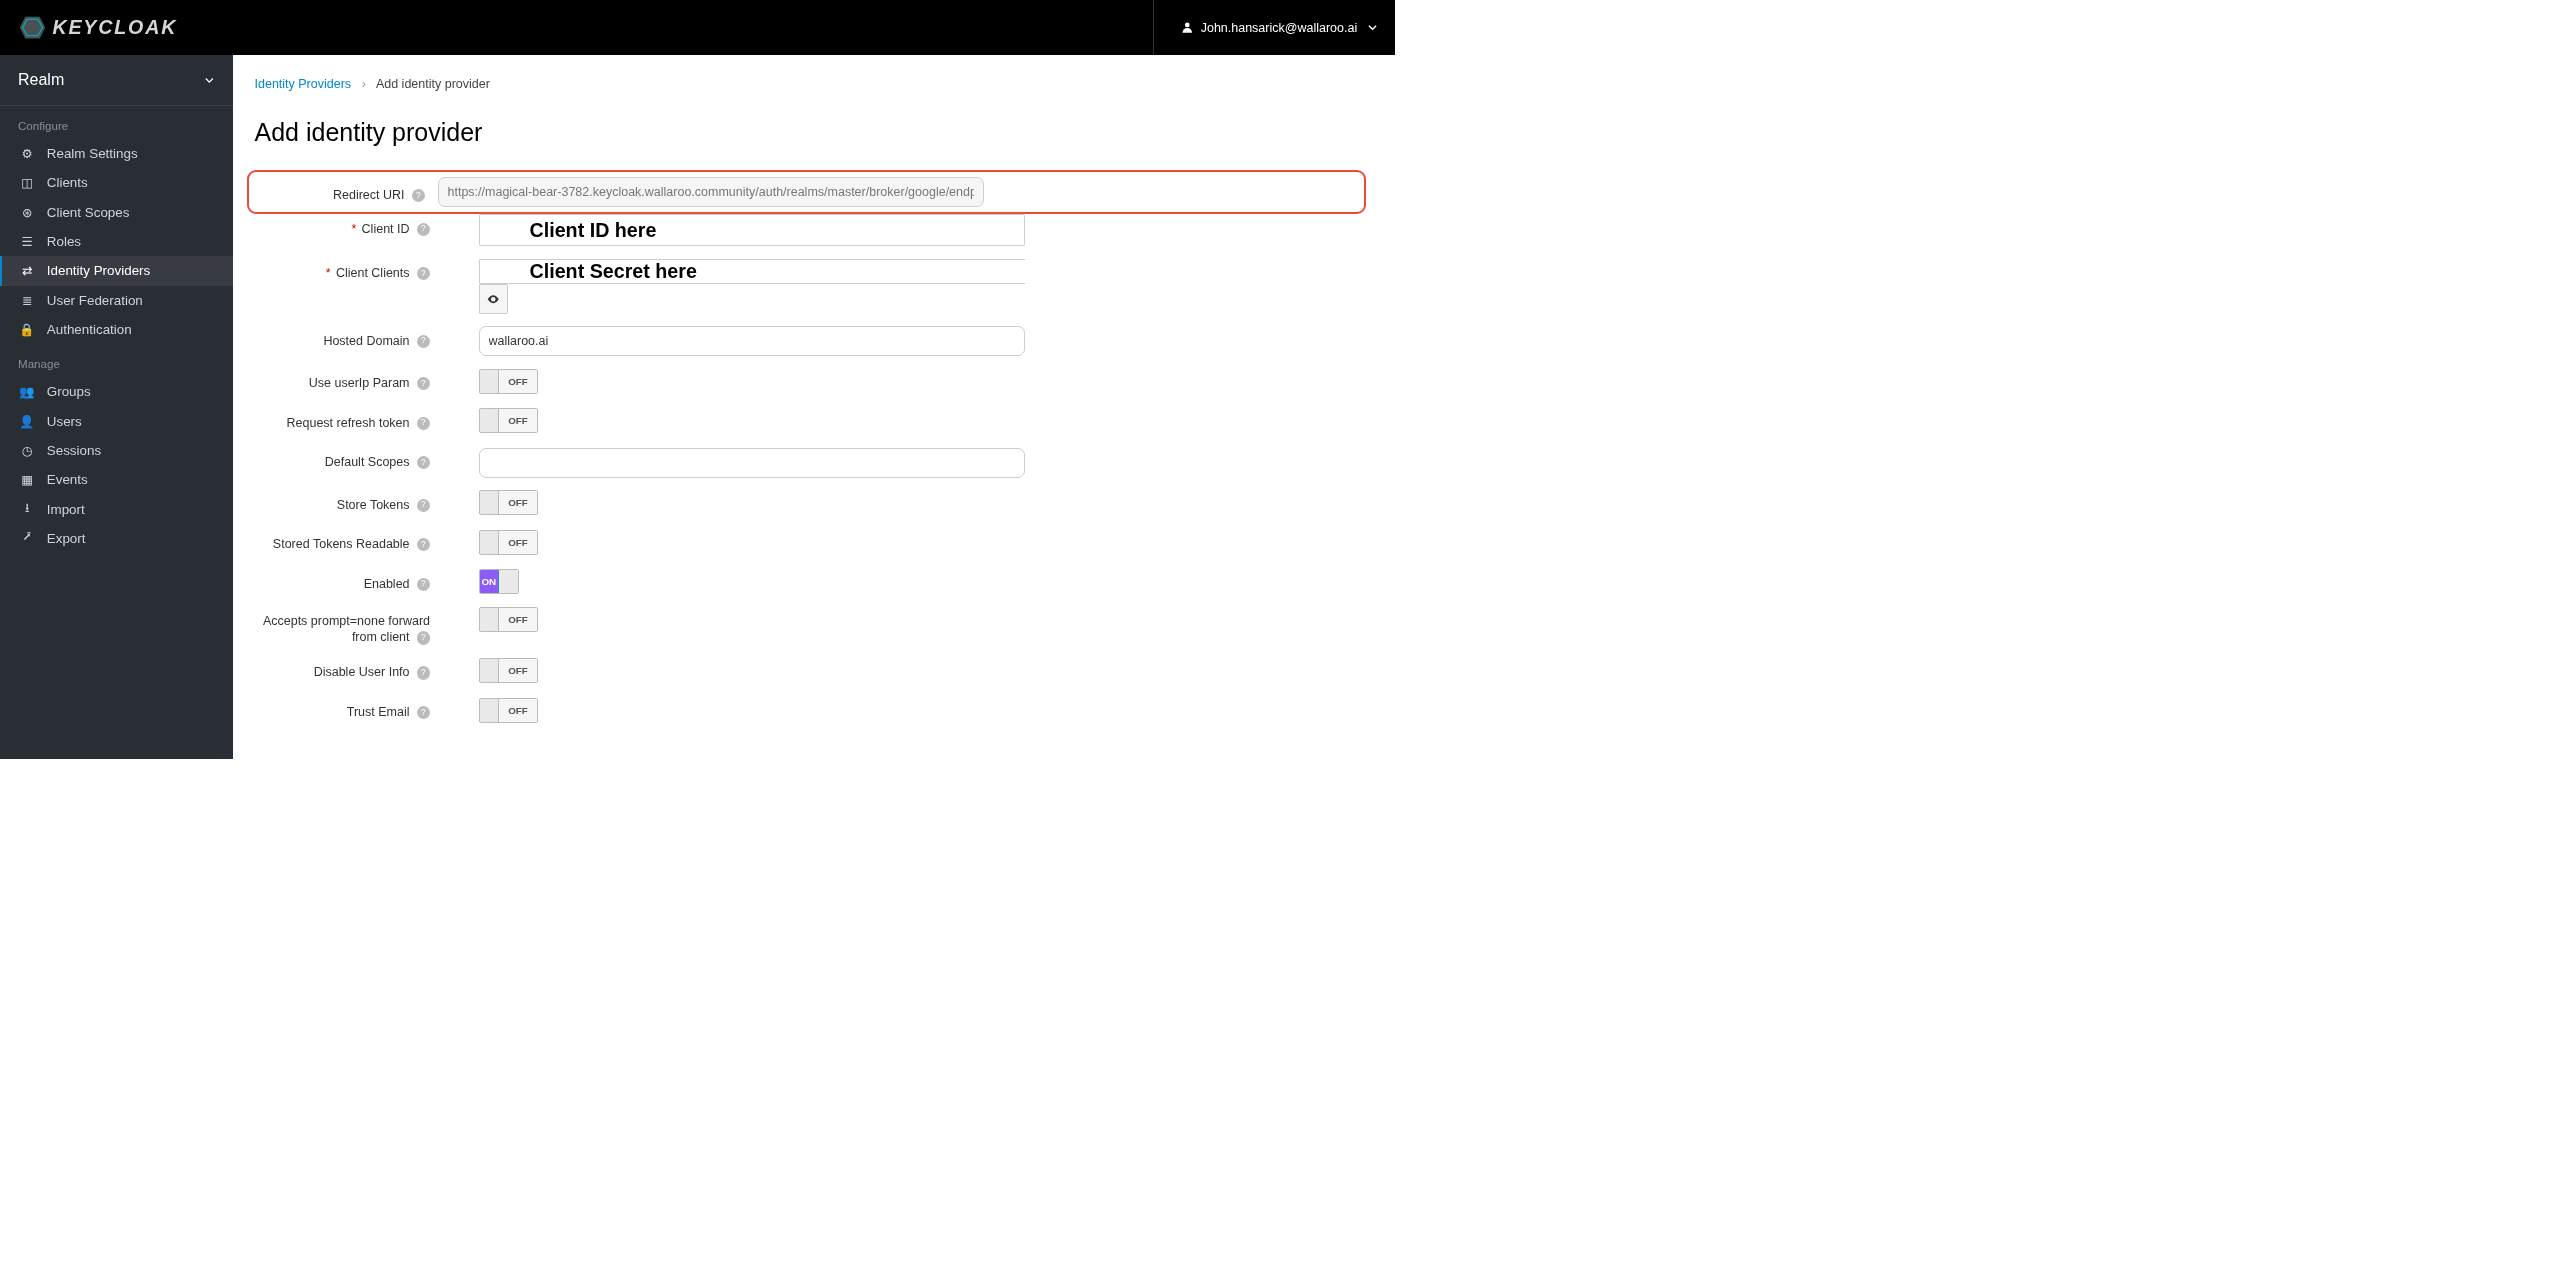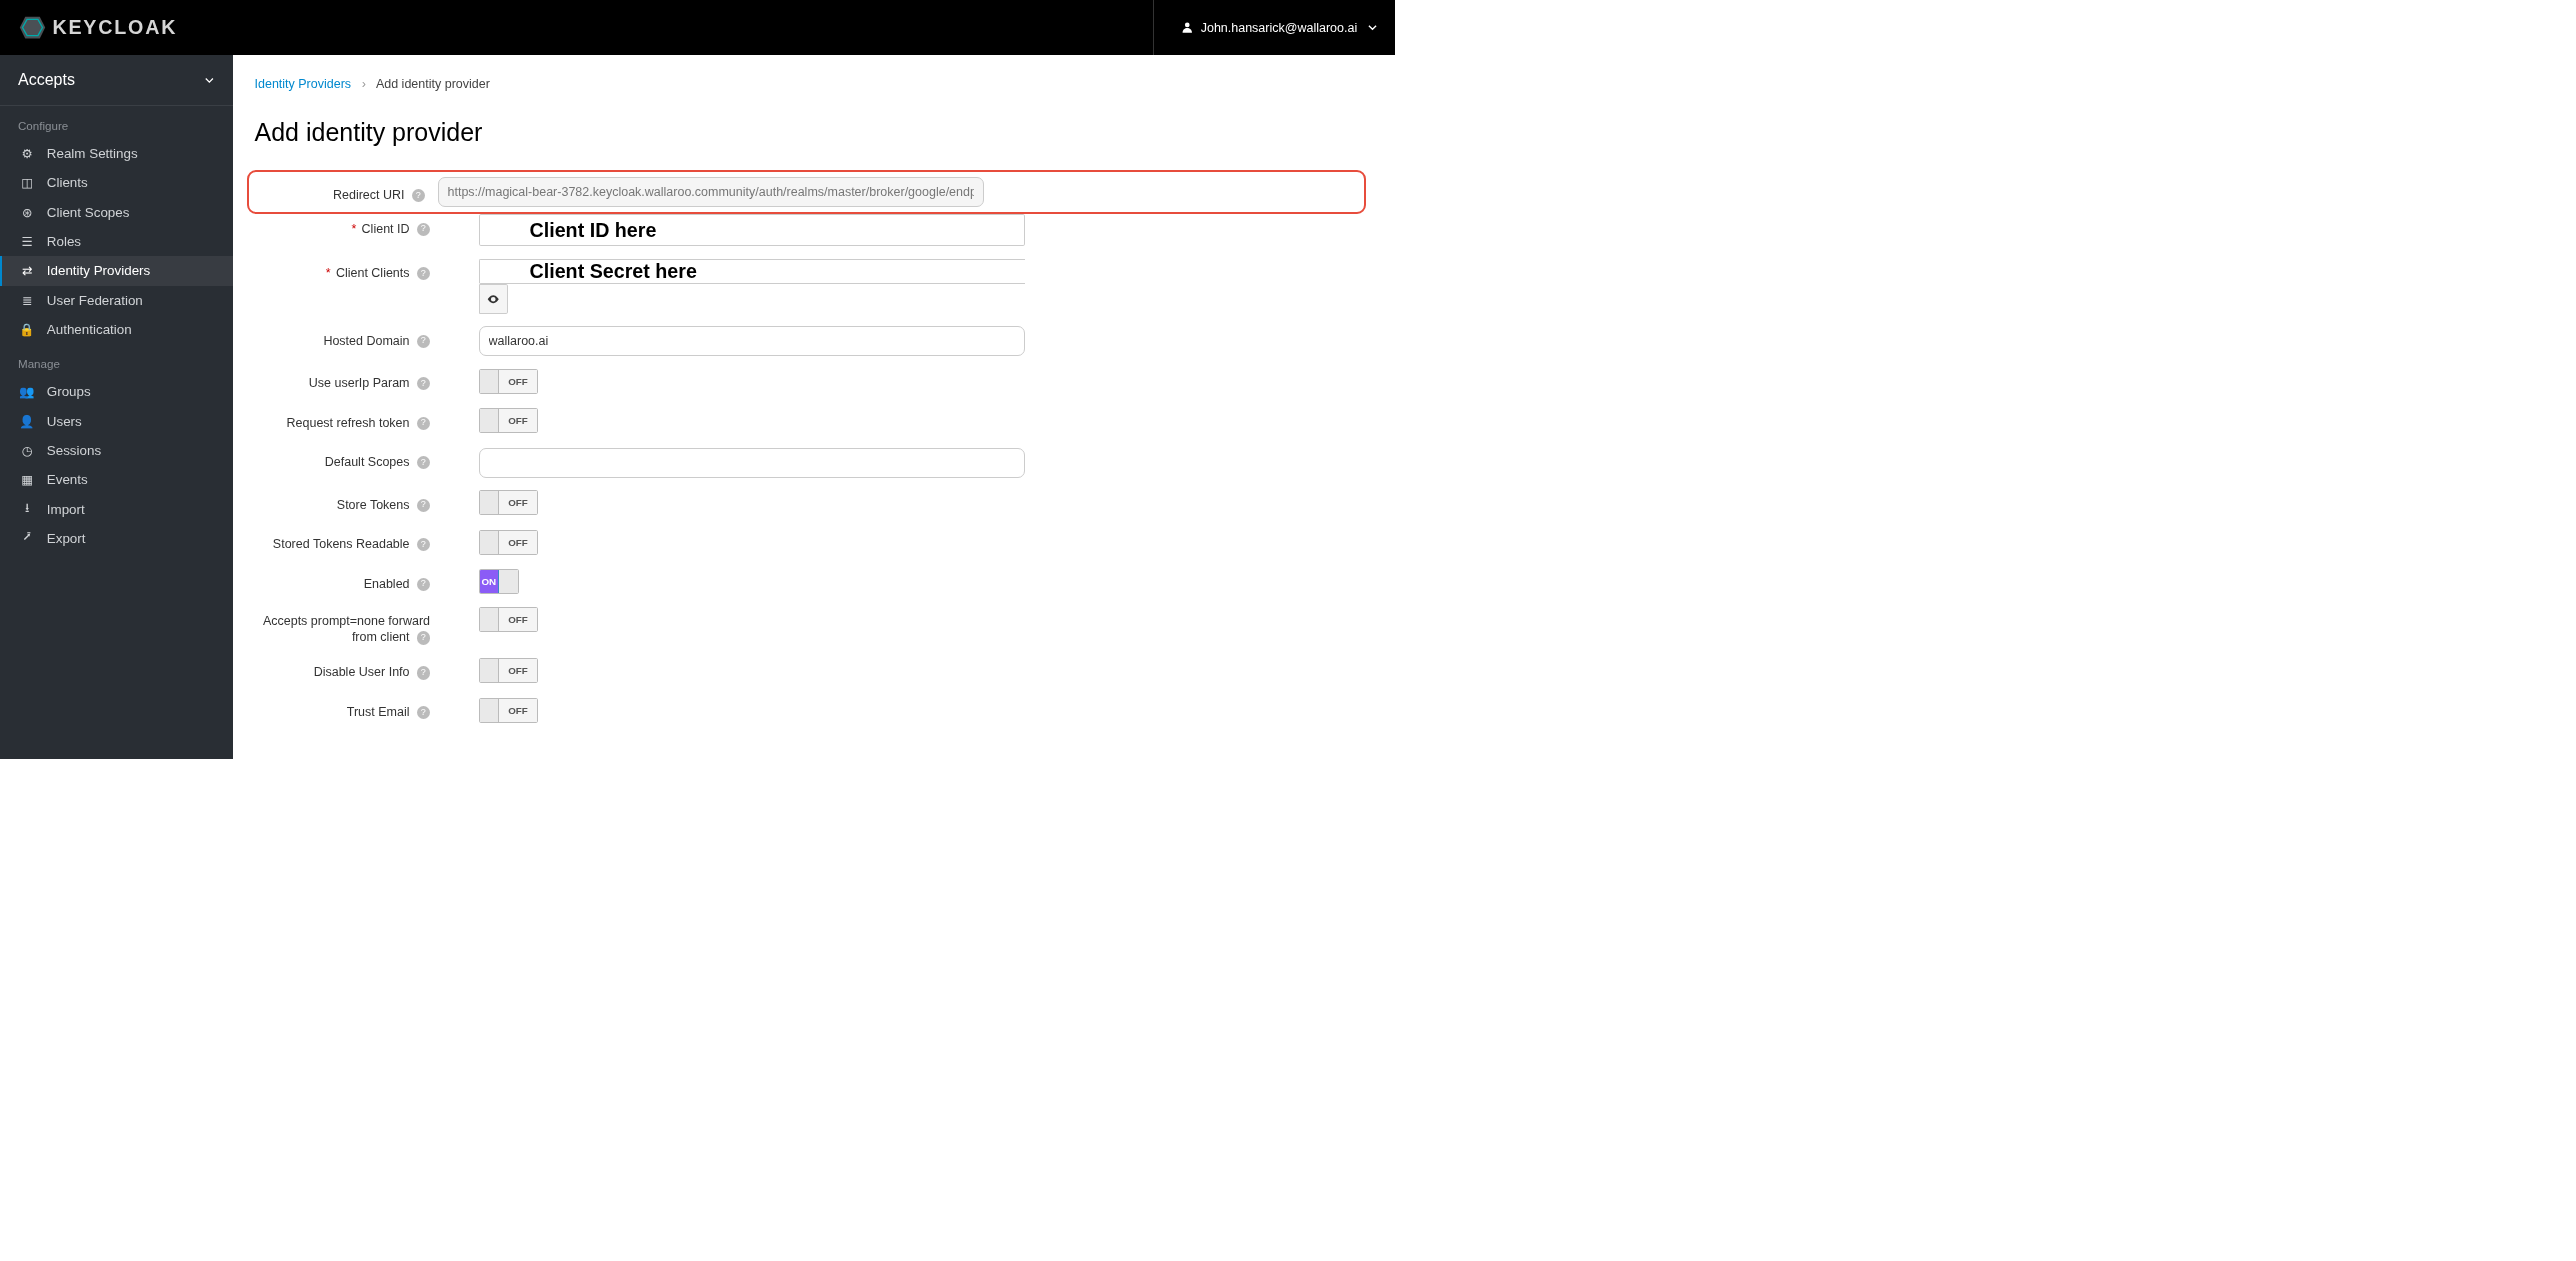--- a/index.html
+++ b/index.html
@@ -1,20 +1,20 @@
 <!DOCTYPE html>
 <html style="font-size:14.3px"><head>
 <meta charset="utf-8">
 <style>
 * { margin: 0; padding: 0; box-sizing: border-box; font-family: -apple-system, BlinkMacSystemFont, "Segoe UI", Helvetica, Arial, sans-serif; }
 body { background: #fff; width: 1395px; }
 .topbar { background: #000; height: 55px; display: flex; align-items: center; justify-content: space-between; padding: 0 18px; }
 .logo { display: flex; align-items: center; gap: 5.4px; color: #fff; }
 .logo-mark { width: 29px; height: 29px; }
-.logo-text { font-size: 19.7px; font-weight: 600; letter-spacing: 1.8px; color: #d5d5d5; }
+.logo-text { font-size: 19.7px; font-weight: 600; letter-spacing: 1.8px; color: #d5d5d5; font-style: italic; }
 .user-area { display: flex; align-items: center; gap: 7.2px; color: #fff; font-size: 12.5px; padding-left: 27px; border-left: 0.9px solid #333; height: 55px; }
 .user-icon { width: 12.5px; height: 12.5px; fill: #fff; }
 .user-chevron { width: 9px; height: 9px; fill: #fff; margin-left: 3.6px; }
 
 .layout { display: flex; }
 .sidebar { width: 233px; background: #292e34; min-height: 644px; color: #fff; }
 .realm-select { padding: 16px 18px; border-bottom: 0.9px solid #3a3f45; display: flex; justify-content: space-between; align-items: center; cursor: pointer; }
 .realm-name { font-size: 16px; font-weight: 400; }
 .chevron { width: 10.7px; height: 10.7px; fill: #fff; }
 .section-label { padding: 12.5px 18px 7.2px; font-size: 11.6px; color: #8a8f95; }
@@ -77,21 +77,21 @@
     <span>John.hansarick@wallaroo.ai</span>
     <svg class="user-chevron" viewBox="0 0 10 10">
         <path d="M1,3 L5,7 L9,3" stroke="#fff" stroke-width="1.5" fill="none"></path>
       </svg>
   </div>
 </div>
 
 <div class="layout">
   <div class="sidebar">
     <div class="realm-select">
-      <span class="realm-name">Accepts</span>
+      <span class="realm-name">Realm</span>
       <svg class="chevron" viewBox="0 0 12 12">
           <path d="M2,4 L6,8 L10,4" stroke="#fff" stroke-width="1.5" fill="none"></path>
         </svg>
     </div>
 
     <div class="section-label">Configure</div>
     <div class="nav-item">
       <span class="nav-icon">⚙</span>
       <span>Realm Settings</span>
     </div>

